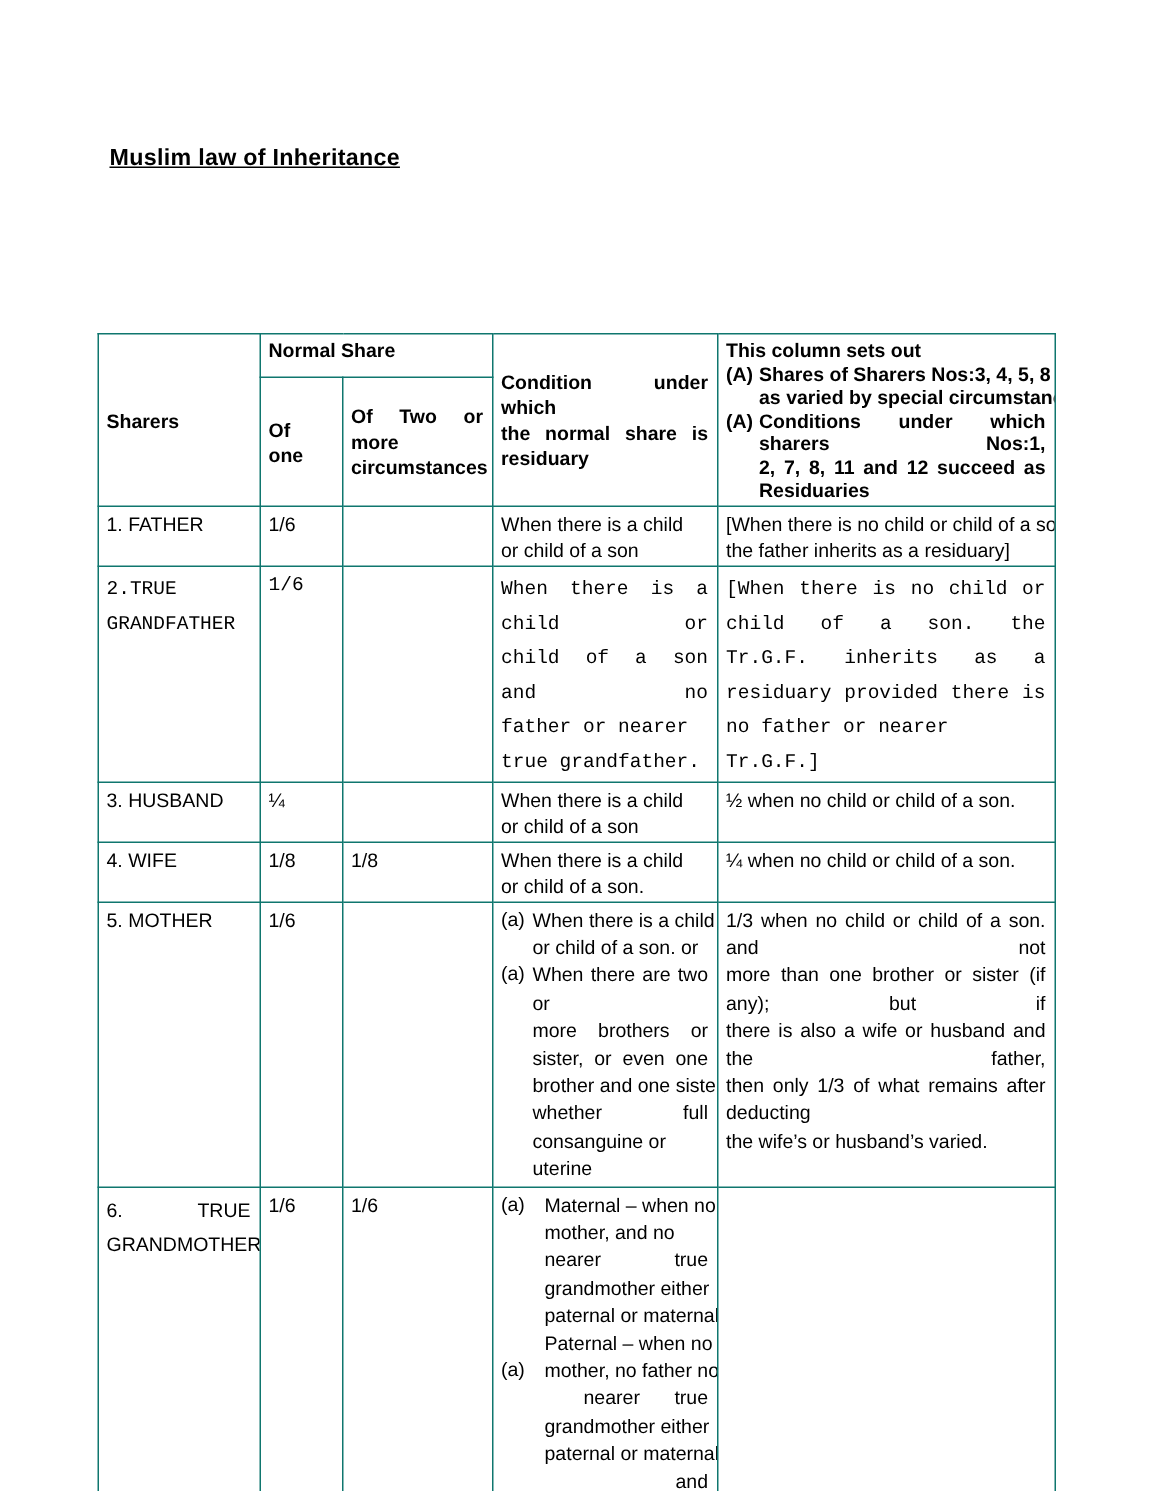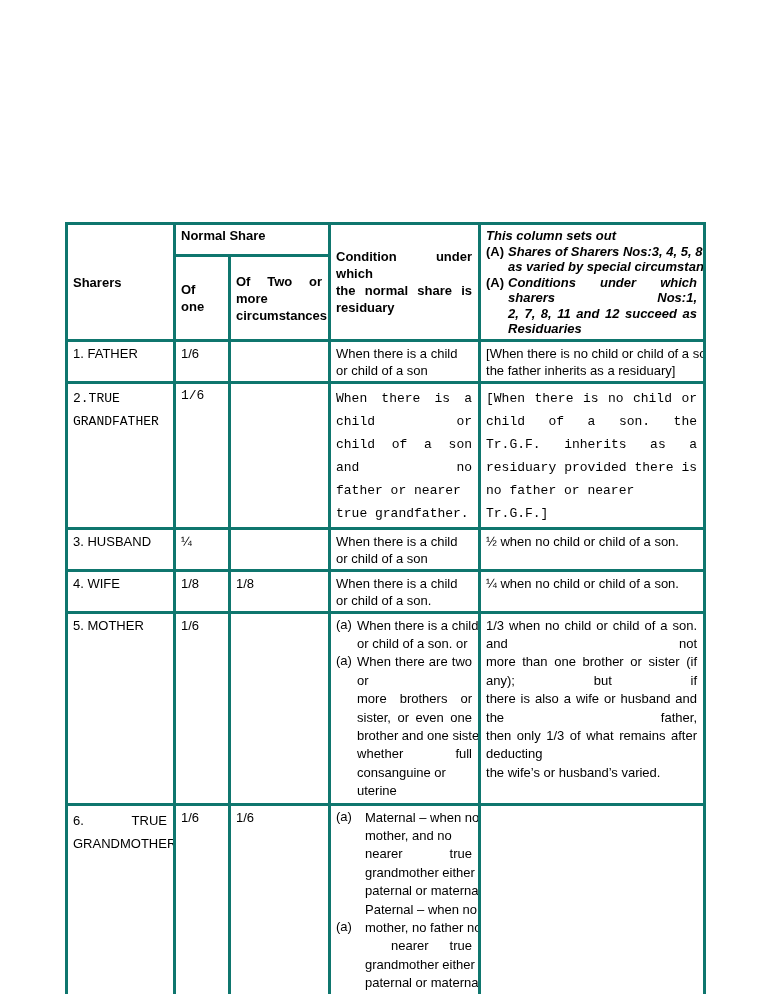--- a/index.html
+++ b/index.html
@@ -13,33 +13,33 @@
     text-decoration:underline;white-space:nowrap;letter-spacing:.2px;
   }
   #title-main{top:97px;}
   #title-table{top:160px;}
 
   table.shares{
     position:absolute;left:65px;top:222px;width:638px;
     border-collapse:collapse;table-layout:fixed;
   }
   table.shares td{
-    border:3px solid #0f766e;vertical-align:top;
+    border:1px solid #0f766e;vertical-align:top;
     font-size:13px;padding:3px 6px 2px 5px;overflow:hidden;
   }
   .b{font-weight:bold;}
   .vmid{vertical-align:middle !important;}
 
   
   .ln{display:block;white-space:nowrap;line-height:17px;}
   .j{white-space:normal;text-align:justify;text-align-last:justify;-moz-text-align-last:justify;}
   .r{text-align:right;white-space:normal;}
   .lh23 .ln{line-height:23px;}
   .lh18 .ln{line-height:18.4px;}
-  .lh155 .ln{line-height:15.5px;font-style:italic;}
+  .lh155 .ln{line-height:15.5px;}
 
   
   td.ns{height:17px;padding:1px 5px 0 5px;line-height:15px;}
   td.setsout{vertical-align:top;font-size:12.4px;padding:2px 3px 2px 7px;}
   .hang{position:relative;display:block;}
   .hang .mk{position:absolute;left:0;top:0;}
   .setsout .hang{padding-left:22px;}
   .condh{padding-left:5px;padding-right:6px;}
 
   
@@ -55,20 +55,21 @@
   td.cond6{padding:4px 14px 0 5px;}
   td.cond6 .hang{padding-left:29px;}
   .ind{margin-left:26px;}
   td.spec{padding:3px 8px 0 5px;}
 </style>
 </head>
 <body>
 
 <div class="page">
 
+  <div class="title" id="title-main">Muslim law of Inheritance</div>
 
   <table class="shares">
     <colgroup>
       <col style="width:108px">
         <col style="width:55px">
         <col style="width:100px">
         <col style="width:150px">
         <col style="width:225px">
     </colgroup>
 

